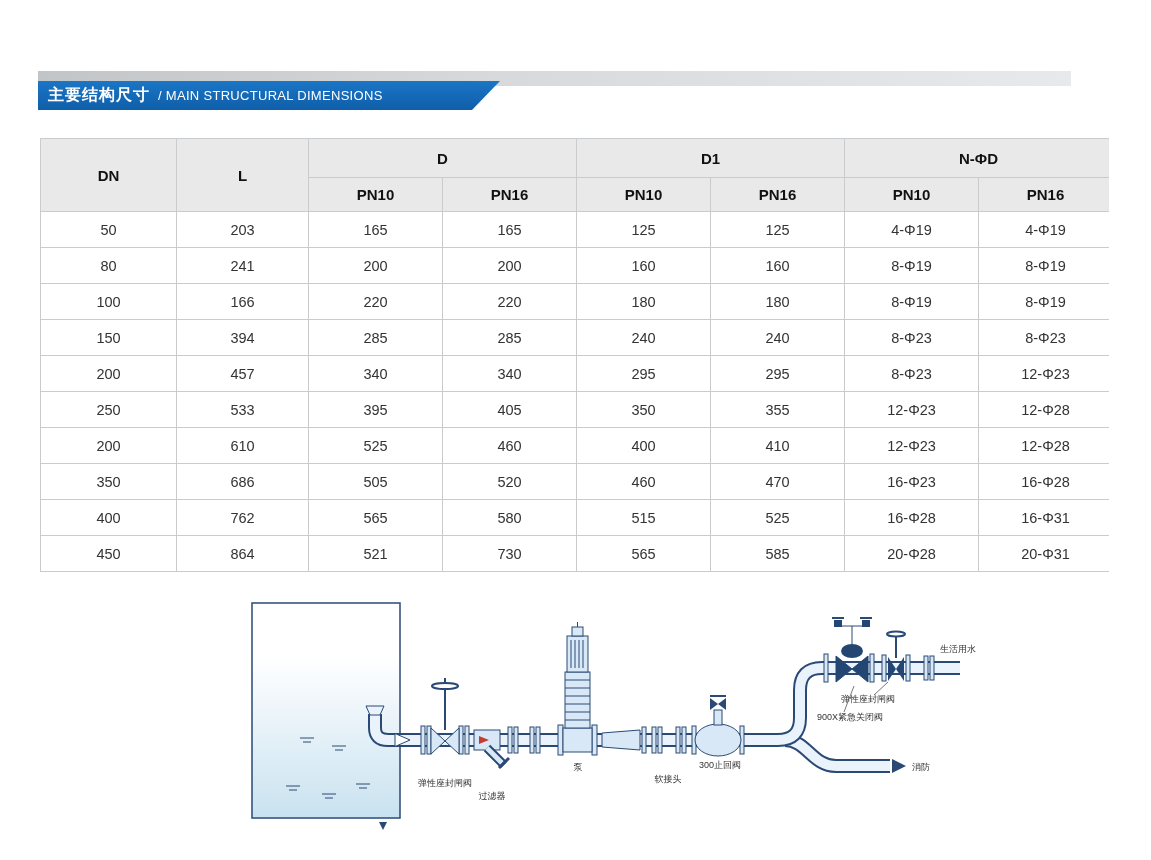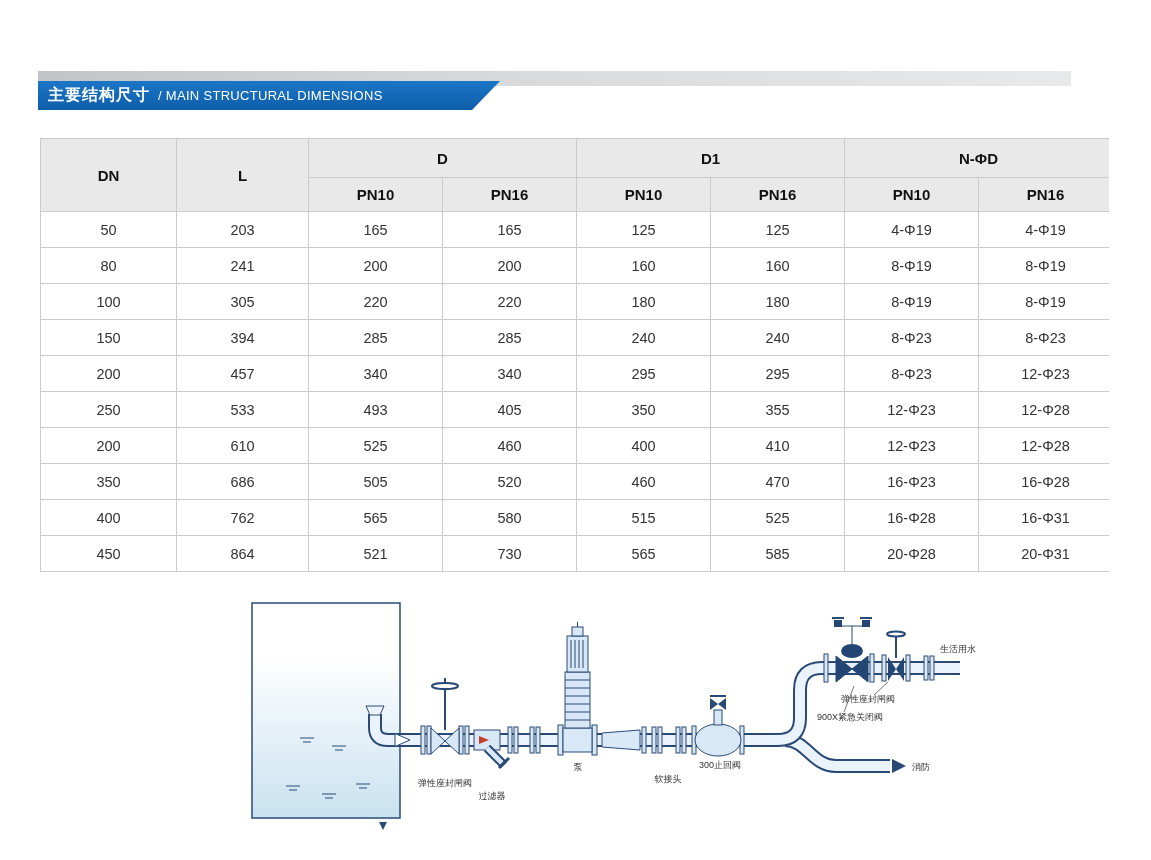--- a/index.html
+++ b/index.html
@@ -101,21 +101,21 @@
           <td>241</td>
           <td>200</td>
           <td>200</td>
           <td>160</td>
           <td>160</td>
           <td>8-Φ19</td>
           <td>8-Φ19</td>
         </tr>
         <tr>
           <td>100</td>
-          <td>305</td>
+          <td>166</td>
           <td>220</td>
           <td>220</td>
           <td>180</td>
           <td>180</td>
           <td>8-Φ19</td>
           <td>8-Φ19</td>
         </tr>
         <tr>
           <td>150</td>
           <td>394</td>
@@ -132,21 +132,21 @@
           <td>340</td>
           <td>340</td>
           <td>295</td>
           <td>295</td>
           <td>8-Φ23</td>
           <td>12-Φ23</td>
         </tr>
         <tr>
           <td>250</td>
           <td>533</td>
-          <td>493</td>
+          <td>395</td>
           <td>405</td>
           <td>350</td>
           <td>355</td>
           <td>12-Φ23</td>
           <td>12-Φ28</td>
         </tr>
         <tr>
           <td>200</td>
           <td>610</td>
           <td>525</td>

